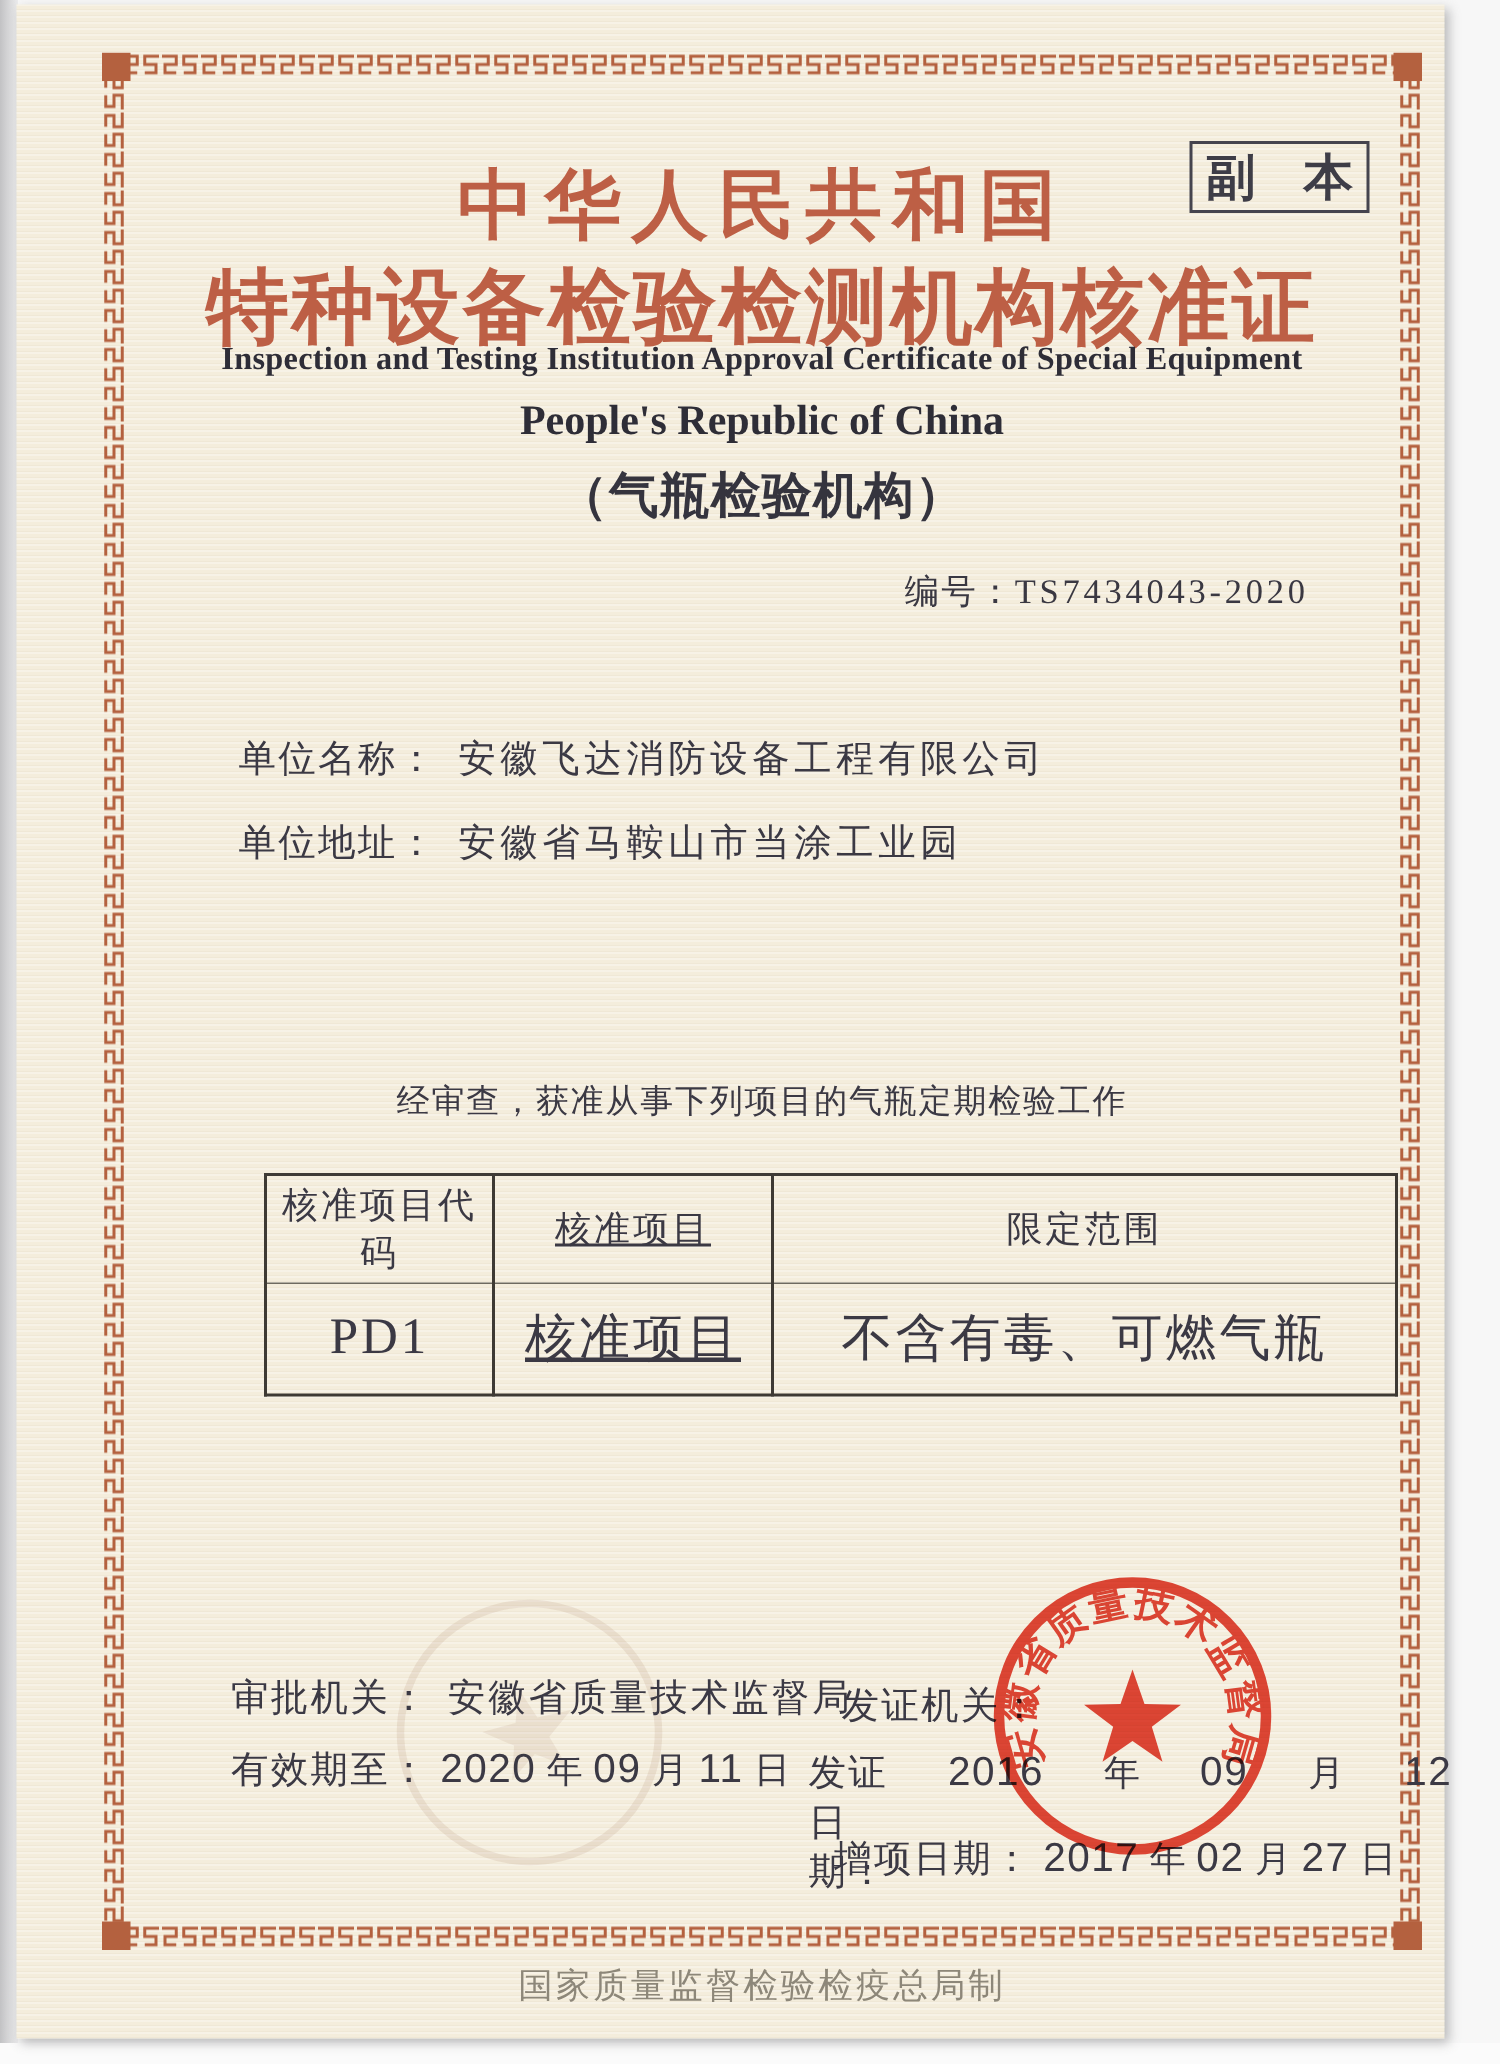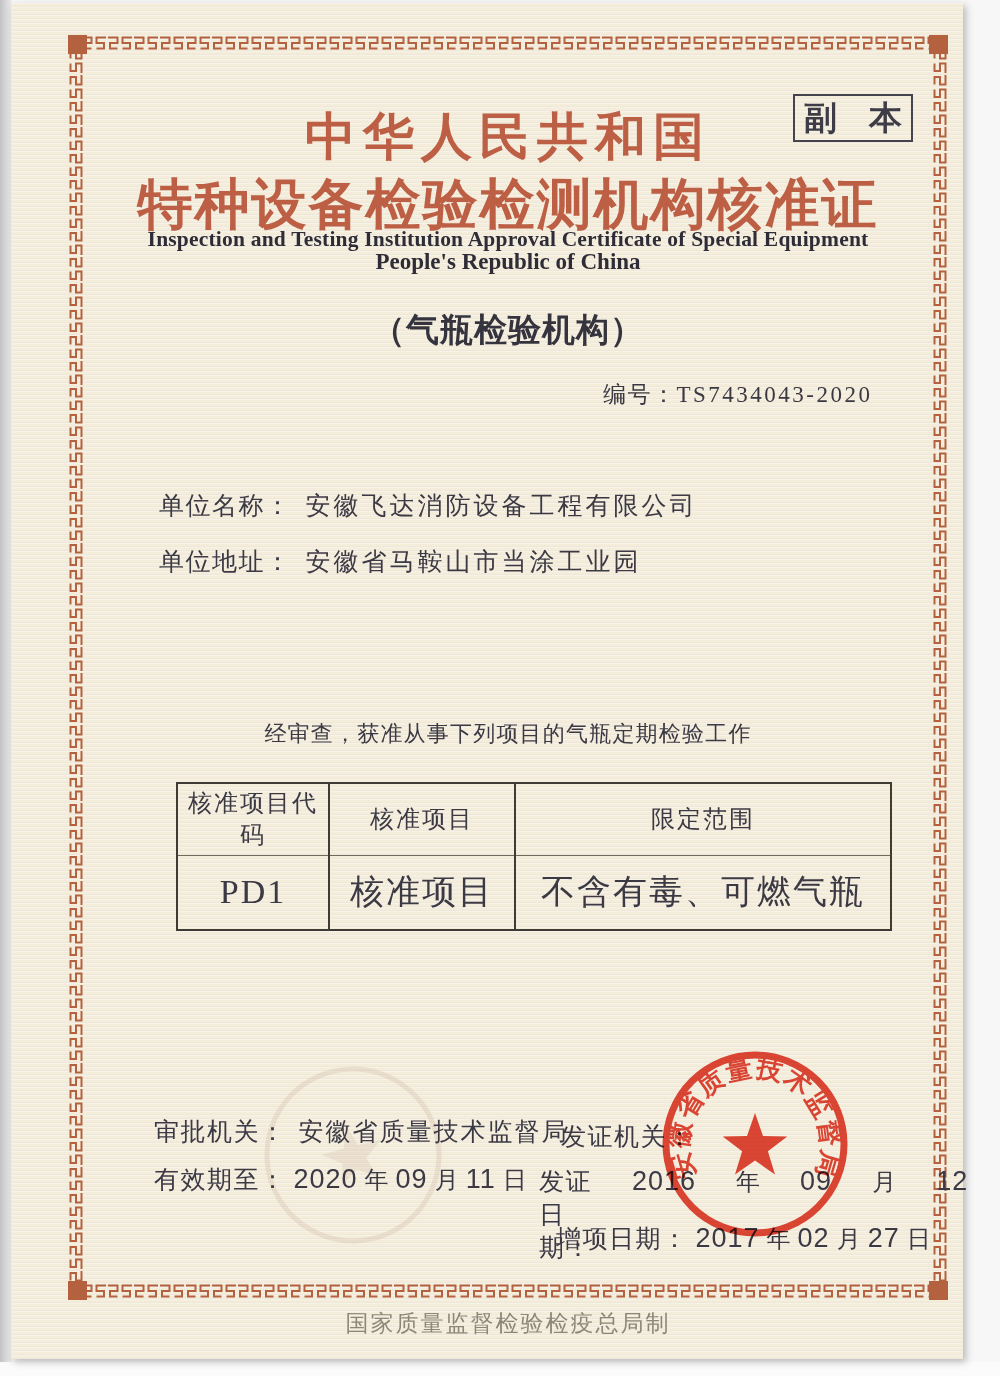--- a/index.html
+++ b/index.html
@@ -37,21 +37,21 @@
   .copy-badge {
     left:782px; top:91px; width:120px; height:48px;
     border:2.5px solid #45444e; display:flex; align-items:center;
     justify-content:space-between; padding:0 9px;
     font-size:33px; font-weight:700; color:#3e3d47; letter-spacing:0;
   }
 
   .title-cn-1 { top:100px; font-size:51px; font-weight:700; color:#bd5f45; letter-spacing:7px; }
   .title-cn-2 { top:165px; font-size:55px; font-weight:700; color:#bd5f45; letter-spacing:2px; }
   .title-en-1 { top:224px; font-size:21.5px; font-weight:700; color:#2e2d37; letter-spacing:0.2px; }
-  .title-en-2 { top:246px; font-size:23px; font-weight:700; color:#2e2d37; }
+  .title-en-2 { top:262px; font-size:28px; font-weight:700; color:#2e2d37; }
   .subtitle   { top:305px; font-size:33px; font-weight:600; color:#35343e; letter-spacing:1px; }
 
   .cert-no { left:592px; top:376px; font-size:23px; color:#3a3842; }
   .cert-no .val { letter-spacing:2.5px; }
 
   .org-line { left:148px; font-size:25px; color:#3b3944; letter-spacing:1.5px; }
   .org-line .val { margin-left:14px; letter-spacing:3px; }
   .org-name { top:486px; }
   .org-addr { top:542px; }
 
@@ -64,22 +64,22 @@
     border-collapse:collapse; table-layout:fixed;
     font-size:24px; color:#3b3944;
   }
   .apv-table td {
     border:2px solid #3e3a34; text-align:center; vertical-align:middle;
     letter-spacing:2px;
   }
   .apv-table tr.hdr td { border-bottom:1.5px solid #6e6a60; height:72px; }
   .apv-table tr.dat td { border-top:1.5px solid #6e6a60; height:75px; font-size:34px; }
   .apv-table .c1 { width:152px; }
-  .apv-table .c2 { width:186px; }
-  .apv-table .c3 { width:376px; }
+  .apv-table .c2 { width:186px;text-decoration:underline; }
+  .apv-table .c3 { width:416px; }
 
   .label { letter-spacing:1.5px; }
   .dateline { display:flex; align-items:baseline; gap:7px; font-size:25px; color:#3b3944; }
   .dateline .num { font-family:"Liberation Sans","DejaVu Sans",sans-serif; font-size:27px; letter-spacing:1px; }
   .dateline .unit { font-size:24px; }
 
   .approve-line { left:143px; top:1112px; font-size:25px; color:#3b3944; }
   .approve-line .val { margin-left:12px; letter-spacing:2px; }
   .valid-line   { left:143px; top:1160px; }
   .issue-org    { left:550px; top:1117px; font-size:25px; color:#3b3944; }

